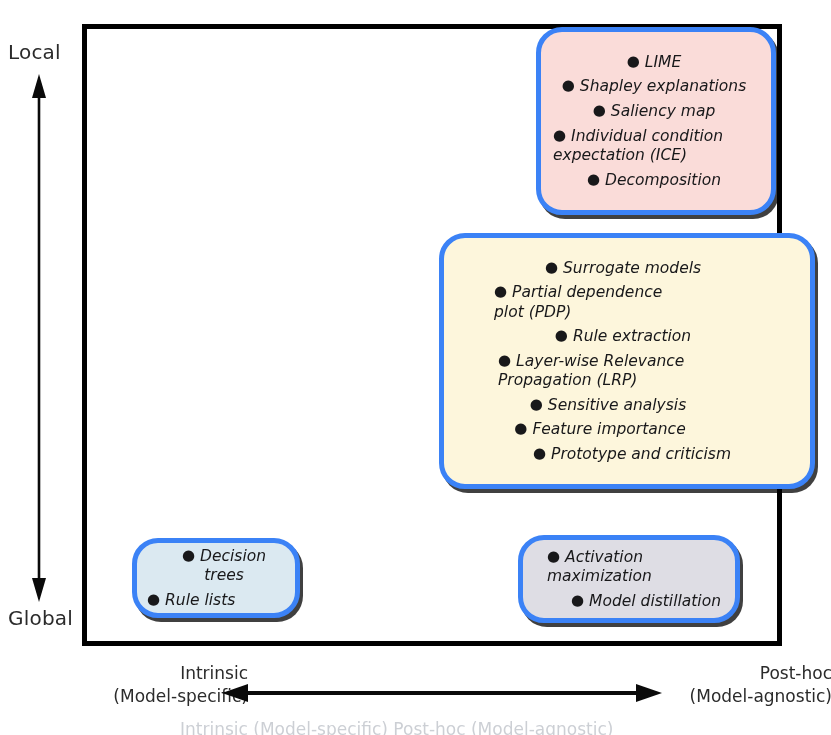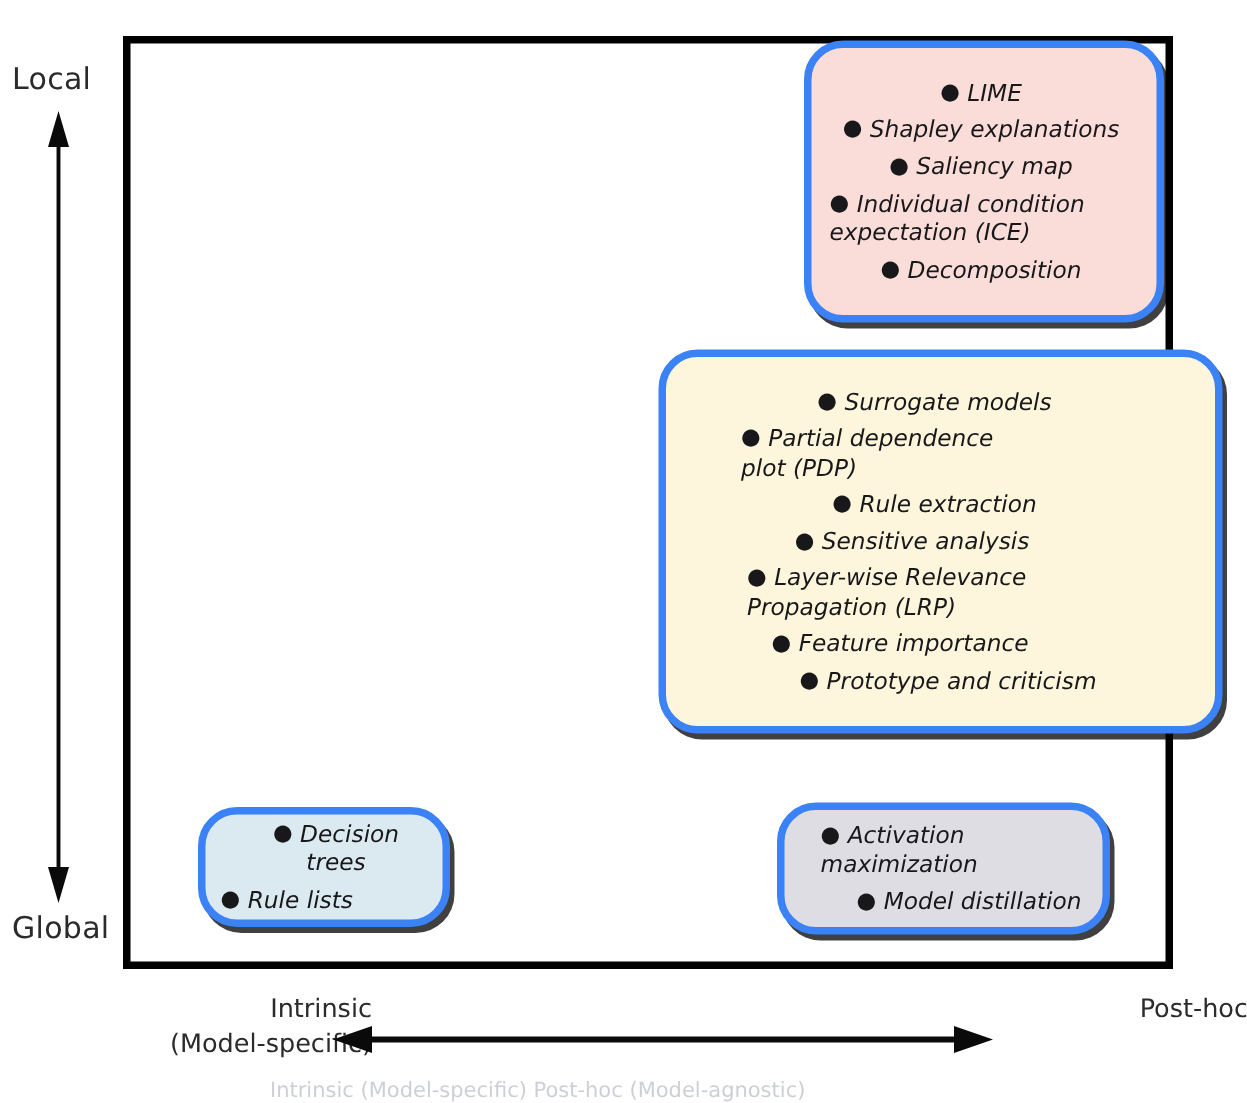--- a/index.html
+++ b/index.html
@@ -75,21 +75,21 @@
     top: 18px;
     width: 440px;
     height: 26px;
   }
 
   
   .ghost-line {
     position: absolute;
     left: 180px;
     top: 719px;
-    font-size: 14px;
+    font-size: 17px;
     color: #9aa0ab;
     white-space: nowrap;
     opacity: 0.5;
     overflow: hidden;
     height: 16px;
   }
 
   
   .cat-box {
     position: absolute;
@@ -181,26 +181,26 @@
         <li class="cat-item ci-center">
           <span class="bullet">●</span><span class="itxt">Surrogate models</span>
         </li>
         <li class="cat-item ci-left" style="padding-left:40px;">
           <span class="bullet">●</span><span class="itxt">Partial dependence
 plot (PDP)</span>
         </li>
         <li class="cat-item ci-center">
           <span class="bullet">●</span><span class="itxt">Rule extraction</span>
         </li>
-        <li class="cat-item ci-center" style="padding-right:30px;">
-          <span class="bullet">●</span><span class="itxt">Sensitive analysis</span>
-        </li>
         <li class="cat-item ci-left" style="padding-left:44px;">
           <span class="bullet">●</span><span class="itxt">Layer-wise Relevance
 Propagation (LRP)</span>
+        </li>
+        <li class="cat-item ci-center" style="padding-right:30px;">
+          <span class="bullet">●</span><span class="itxt">Sensitive analysis</span>
         </li>
         <li class="cat-item ci-center" style="padding-right:46px;">
           <span class="bullet">●</span><span class="itxt">Feature importance</span>
         </li>
         <li class="cat-item ci-center" style="padding-left:18px;">
           <span class="bullet">●</span><span class="itxt">Prototype and criticism</span>
         </li>
       </ul>
     </div>
 
@@ -237,18 +237,19 @@
     <div class="h-arrow">
       <svg width="440" height="26" viewBox="0 0 440 26" xmlns="http://www.w3.org/2000/svg">
         <line x1="20" y1="13" x2="420" y2="13" stroke="#0a0a0a" stroke-width="4"></line>
         <polygon points="0,13 26,4 26,22" fill="#0a0a0a"></polygon>
         <polygon points="440,13 414,4 414,22" fill="#0a0a0a"></polygon>
       </svg>
     </div>
 
     <div class="h-axis-label" id="h-label-right">
       <div>Post-hoc</div>
+      <div>(Model-agnostic)</div>
     </div>
   </div>
 
   <div class="ghost-line">Intrinsic (Model-specific)      Post-hoc (Model-agnostic)</div>
 
 </div>
 
 </body></html>

